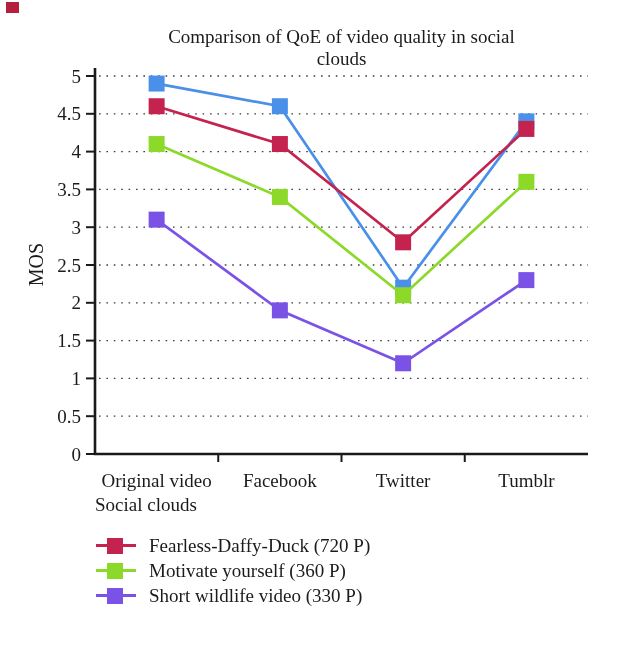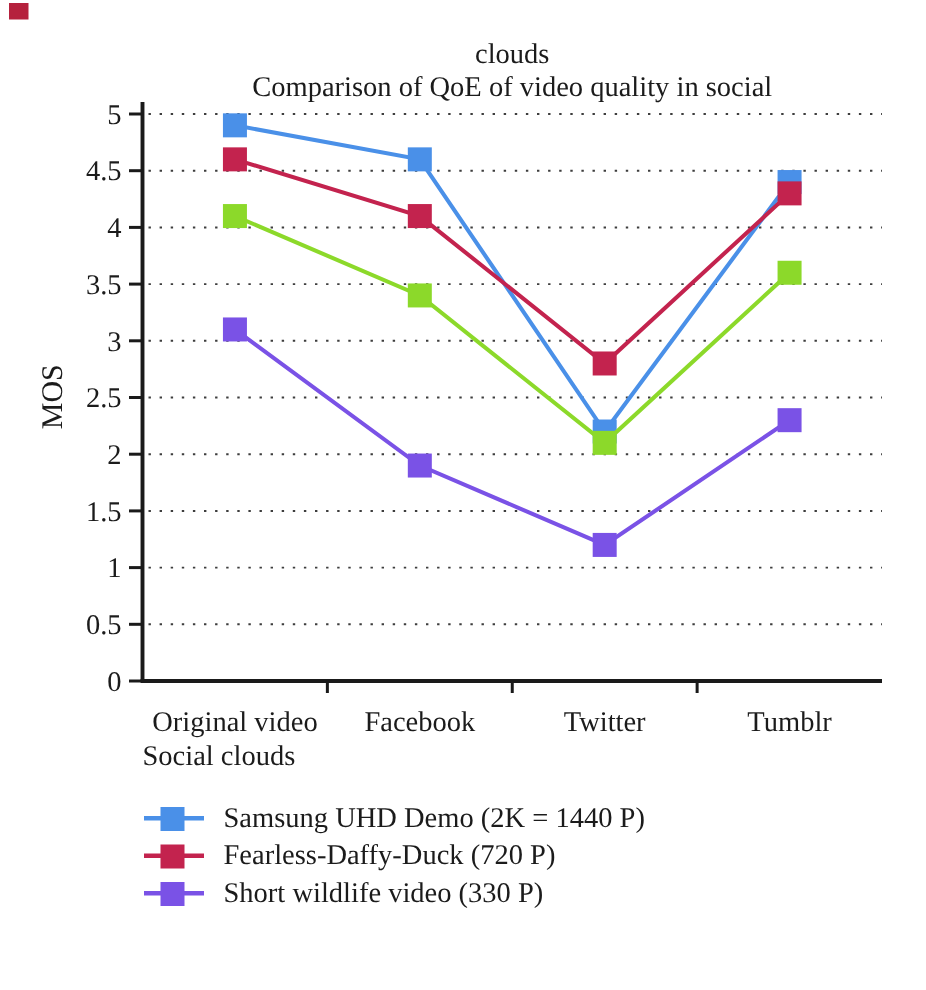--- a/index.html
+++ b/index.html
@@ -21,22 +21,22 @@
   .legend-label{font-size:19px;white-space:nowrap;}
 </style>
 </head>
 <body>
 
 <div class="figure">
 
   <div class="artifact" style="background: rgb(181, 33, 61);"></div>
 
   <div class="chart-title">
+    <div>Comparison of QoE of video quality in social</div>
     <div>clouds</div>
-    <div>Comparison of QoE of video quality in social</div>
   </div>
 
   <svg id="chart-svg" width="617" height="660">
       <line x1="99" y1="416.2" x2="588" y2="416.2" stroke="#3d3d3d" stroke-width="1.3" stroke-dasharray="1.6 5.8"></line>
       <line x1="99" y1="378.4" x2="588" y2="378.4" stroke="#3d3d3d" stroke-width="1.3" stroke-dasharray="1.6 5.8"></line>
       <line x1="99" y1="340.6" x2="588" y2="340.6" stroke="#3d3d3d" stroke-width="1.3" stroke-dasharray="1.6 5.8"></line>
       <line x1="99" y1="302.79999999999995" x2="588" y2="302.79999999999995" stroke="#3d3d3d" stroke-width="1.3" stroke-dasharray="1.6 5.8"></line>
       <line x1="99" y1="265" x2="588" y2="265" stroke="#3d3d3d" stroke-width="1.3" stroke-dasharray="1.6 5.8"></line>
       <line x1="99" y1="227.20000000000002" x2="588" y2="227.20000000000002" stroke="#3d3d3d" stroke-width="1.3" stroke-dasharray="1.6 5.8"></line>
       <line x1="99" y1="189.40000000000003" x2="588" y2="189.40000000000003" stroke="#3d3d3d" stroke-width="1.3" stroke-dasharray="1.6 5.8"></line>
@@ -95,31 +95,31 @@
       <rect x="395.125" y="355.28" width="16" height="16" fill="#7a52e6"></rect>
       <rect x="518.375" y="272.12" width="16" height="16" fill="#7a52e6"></rect>
     </svg>
 
   <div class="y-axis-title">MOS</div>
   <div class="x-axis-title">Social clouds</div>
 
   <div class="legend">
     <div class="legend-row">
       <span class="legend-key legend-swatch">
-        <span class="swatch-line" style="background: rgb(74, 144, 232);"></span>
-          <span class="swatch-square" style="background: rgb(74, 144, 232);"></span>
-      </span>
-      <span class="legend-label">Samsung UHD Demo (2K = 1440 P)</span>
-    </div>
-    <div class="legend-row">
-      <span class="legend-key legend-swatch">
         <span class="swatch-line" style="background: rgb(195, 35, 78);"></span>
           <span class="swatch-square" style="background: rgb(195, 35, 78);"></span>
       </span>
       <span class="legend-label">Fearless-Daffy-Duck (720 P)</span>
+    </div>
+    <div class="legend-row">
+      <span class="legend-key legend-swatch">
+        <span class="swatch-line" style="background: rgb(140, 217, 42);"></span>
+          <span class="swatch-square" style="background: rgb(140, 217, 42);"></span>
+      </span>
+      <span class="legend-label">Motivate yourself (360 P)</span>
     </div>
     <div class="legend-row">
       <span class="legend-key legend-swatch">
         <span class="swatch-line" style="background: rgb(122, 82, 230);"></span>
           <span class="swatch-square" style="background: rgb(122, 82, 230);"></span>
       </span>
       <span class="legend-label">Short wildlife video (330 P)</span>
     </div>
   </div>
 

